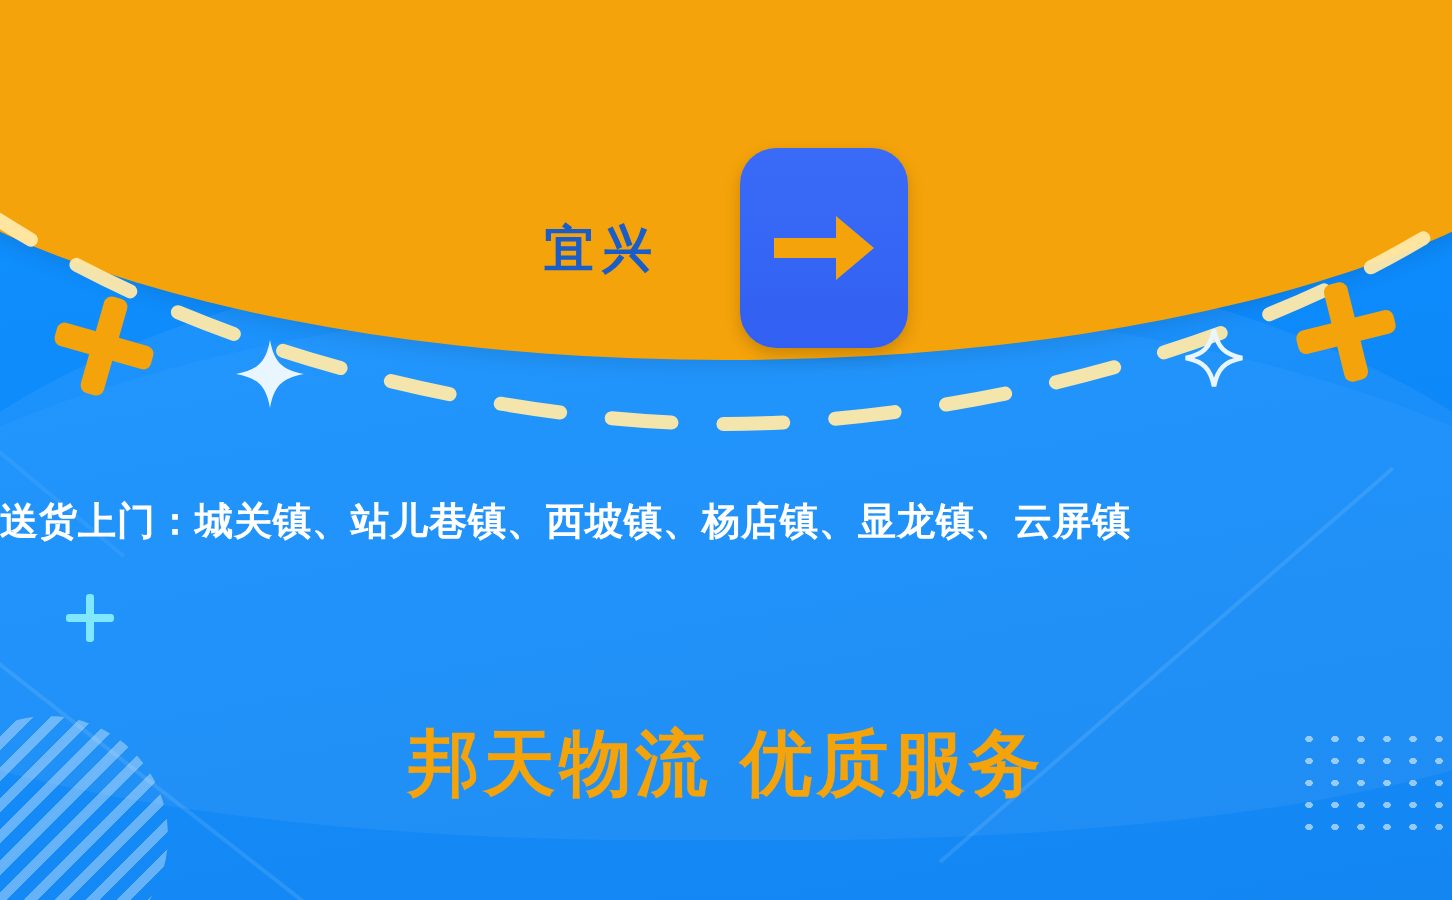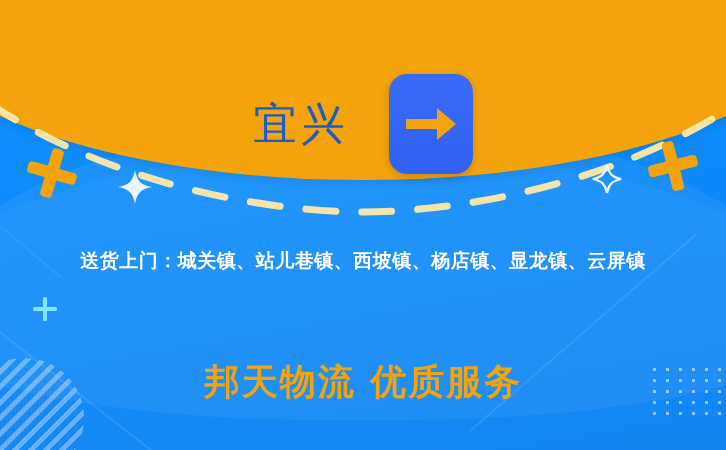--- a/index.html
+++ b/index.html
@@ -79,22 +79,22 @@
     top: 78px;
     width: 726px;
     height: 92px;
     display: flex;
     align-items: center;
     justify-content: center;
     gap: 40px;
     z-index: 6;
   }
   .city {
-    font-size: 44px;
-    font-weight: normal;
+    font-size: 25px;
+    font-weight: bold;
     color: #1a5cc8;
     letter-spacing: 4px;
     line-height: 1;
     white-space: nowrap;
     font-family: "DejaVu Sans", "Liberation Sans", sans-serif;
   }
   .arrow-box {
     width: 84px;
     height: 100px;
     background: linear-gradient(180deg, #3a6bf7 0%, #3160f2 100%);
@@ -106,21 +106,21 @@
     flex: 0 0 auto;
   }
   .arrow-box svg { display: block; }
 
   
   .delivery {
     position: absolute;
     left: 0;
     top: 248px;
     width: 726px;
-    text-align: center;
+    text-align: left;
     font-size: 19px;
     font-weight: bold;
     color: #ffffff;
     letter-spacing: 0.5px;
     z-index: 6;
     font-family: "DejaVu Sans", "Liberation Sans", sans-serif;
   }
 
   
   .slogan {

